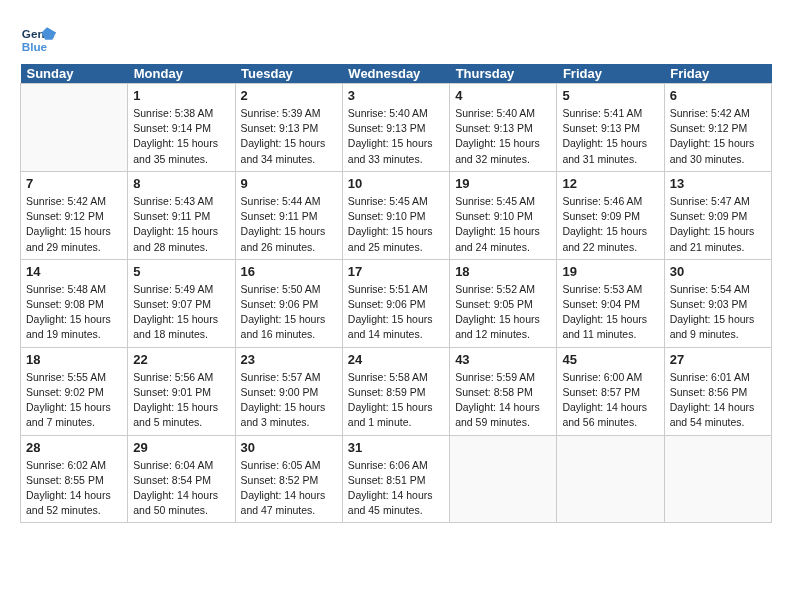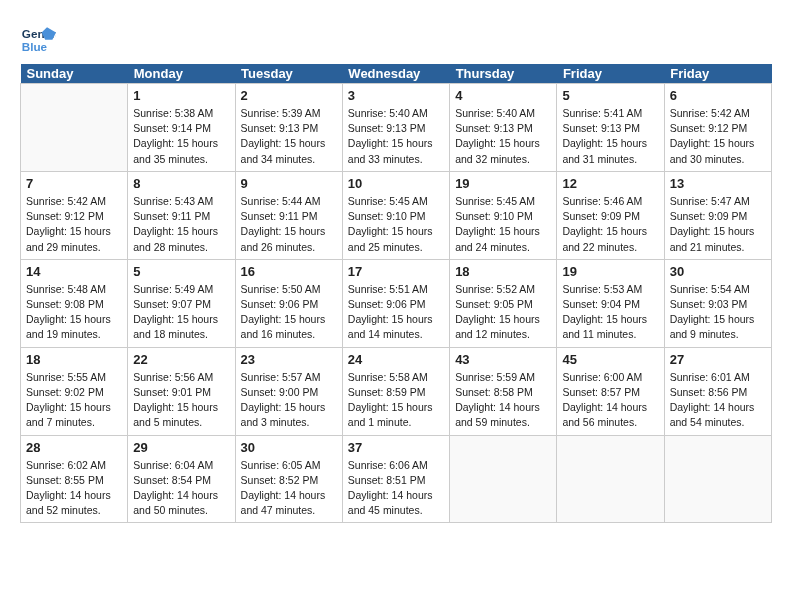--- a/index.html
+++ b/index.html
@@ -230,21 +230,21 @@
         </td>
         <td>
           <div class="day-number">29</div>
           <div class="day-info">Sunrise: 6:04 AM<br>Sunset: 8:54 PM<br>Daylight: 14 hours and 50 minutes.</div>
         </td>
         <td>
           <div class="day-number">30</div>
           <div class="day-info">Sunrise: 6:05 AM<br>Sunset: 8:52 PM<br>Daylight: 14 hours and 47 minutes.</div>
         </td>
         <td>
-          <div class="day-number">37</div>
+          <div class="day-number">31</div>
           <div class="day-info">Sunrise: 6:06 AM<br>Sunset: 8:51 PM<br>Daylight: 14 hours and 45 minutes.</div>
         </td>
         <td class="empty"></td>
         <td class="empty"></td>
         <td class="empty"></td>
       </tr>
     </tbody>
 </table>
 
 </body></html>

